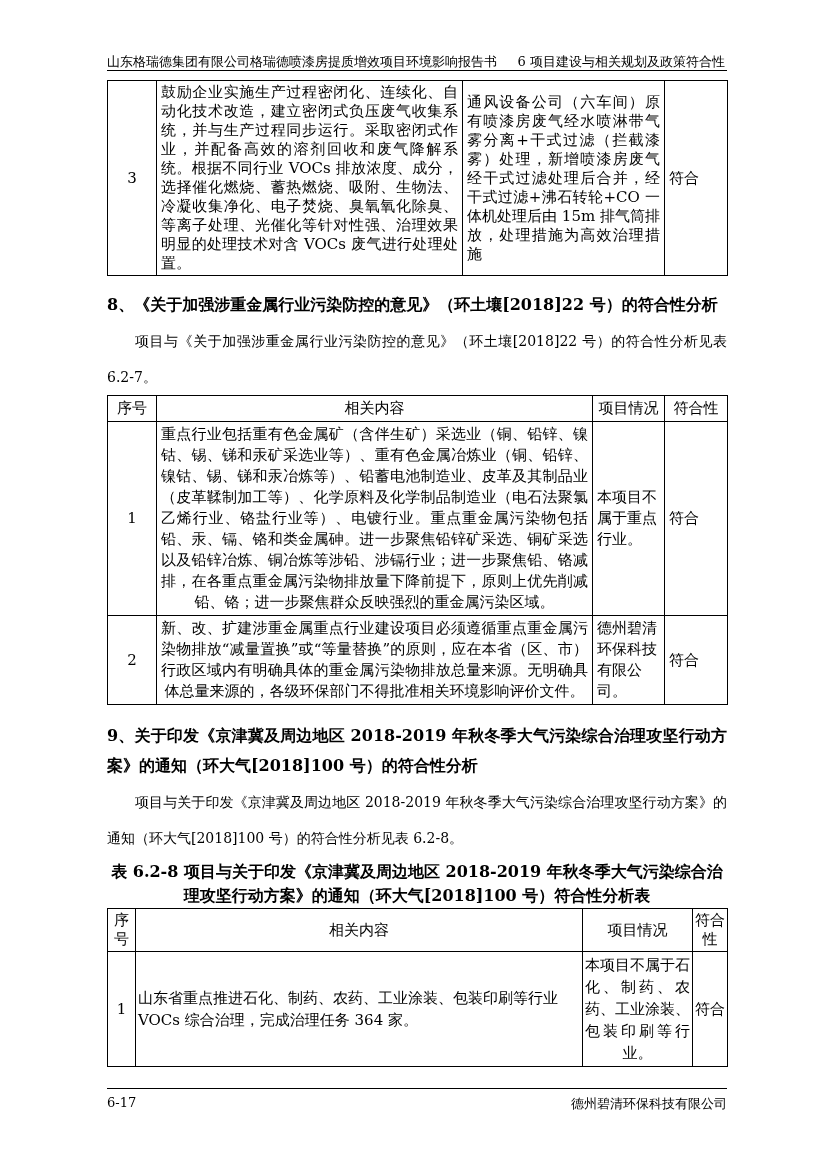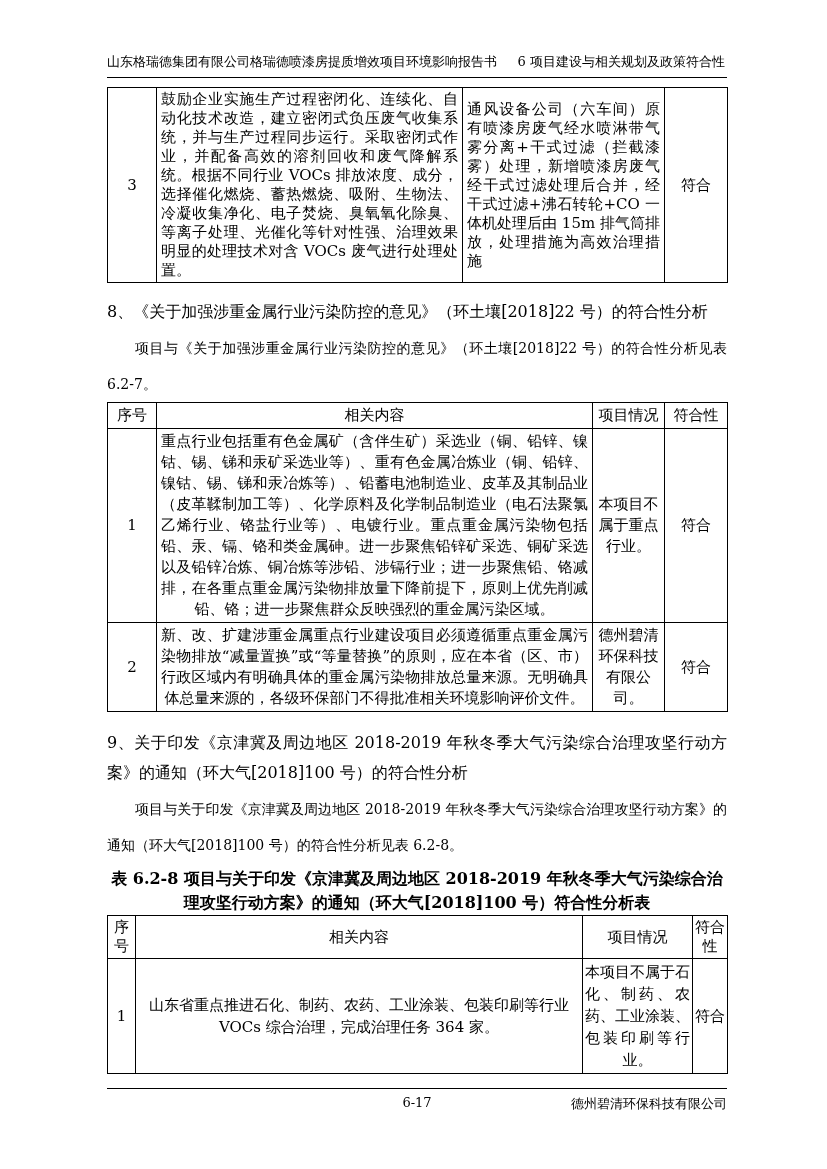--- a/index.html
+++ b/index.html
@@ -7,65 +7,65 @@
   body {
     width:827px; height:1169px;
     background:#ffffff; color:#000000;
     font-family:"DejaVu Serif","Liberation Serif",serif;
     position:relative; overflow:hidden;
   }
   .content { position:absolute; left:107px; top:0; width:620px; }
 
   
   .pagehead {
-    margin-top:54px; padding-bottom:7px;
+    margin-top:54px; 
     border-bottom:1.5px solid #000;
     display:flex; justify-content:space-between; align-items:flex-end;
     font-size:13px; line-height:16px;
   }
   .pagehead .right { padding-right:2px; }
 
   
   table { border-collapse:collapse; width:100%; table-layout:fixed; border:1.5px solid #000; }
   td {
     border:1px solid #000; padding:2px 4px;
     font-size:15px; vertical-align:middle;
     word-break:break-word;
   }
   .t-prev { margin-top:9px; }
   .t-prev td { line-height:19px; }
   .t627 td { line-height:21px; }
   .t628 { }
   .t628 td { line-height:22px; padding:2px 2px; }
   .t628 td.hd { line-height:19px; }
   .num  { text-align:center; }
-  .cent { text-align:center; }
+  .cent { }
   .just { text-align:justify; }
   .justc{ text-align:justify; text-align-last:center; }
   .hd   { text-align:center; }
 
   
   .sec-heading {
-    margin:14px 0 0 0; font-size:16px; font-weight:normal;
+    margin:14px 0 0 0; font-size:16px; font-weight:bold;
     line-height:30px; text-align:justify;
   }
   .para {
     margin:3px 0 0 0; font-size:14px; line-height:36px;
     text-indent:2em; text-align:justify;
   }
   .tcap {
     margin-top:4px; font-size:16px; font-weight:bold;
     text-align:center; line-height:24px;
   }
 
   
   .pagefoot {
     position:absolute; left:107px; top:1088px; width:620px;
     border-top:1.5px solid #000; padding-top:6px;
-    font-size:13px; text-align:center;
+    font-size:13px; 
   }
   .pagefoot .company { position:absolute; right:0; top:6px; }
 </style>
 </head>
 <body>
 
 <div class="content">
 
   <div class="pagehead">
     <span>山东格瑞德集团有限公司格瑞德喷漆房提质增效项目环境影响报告书</span>

